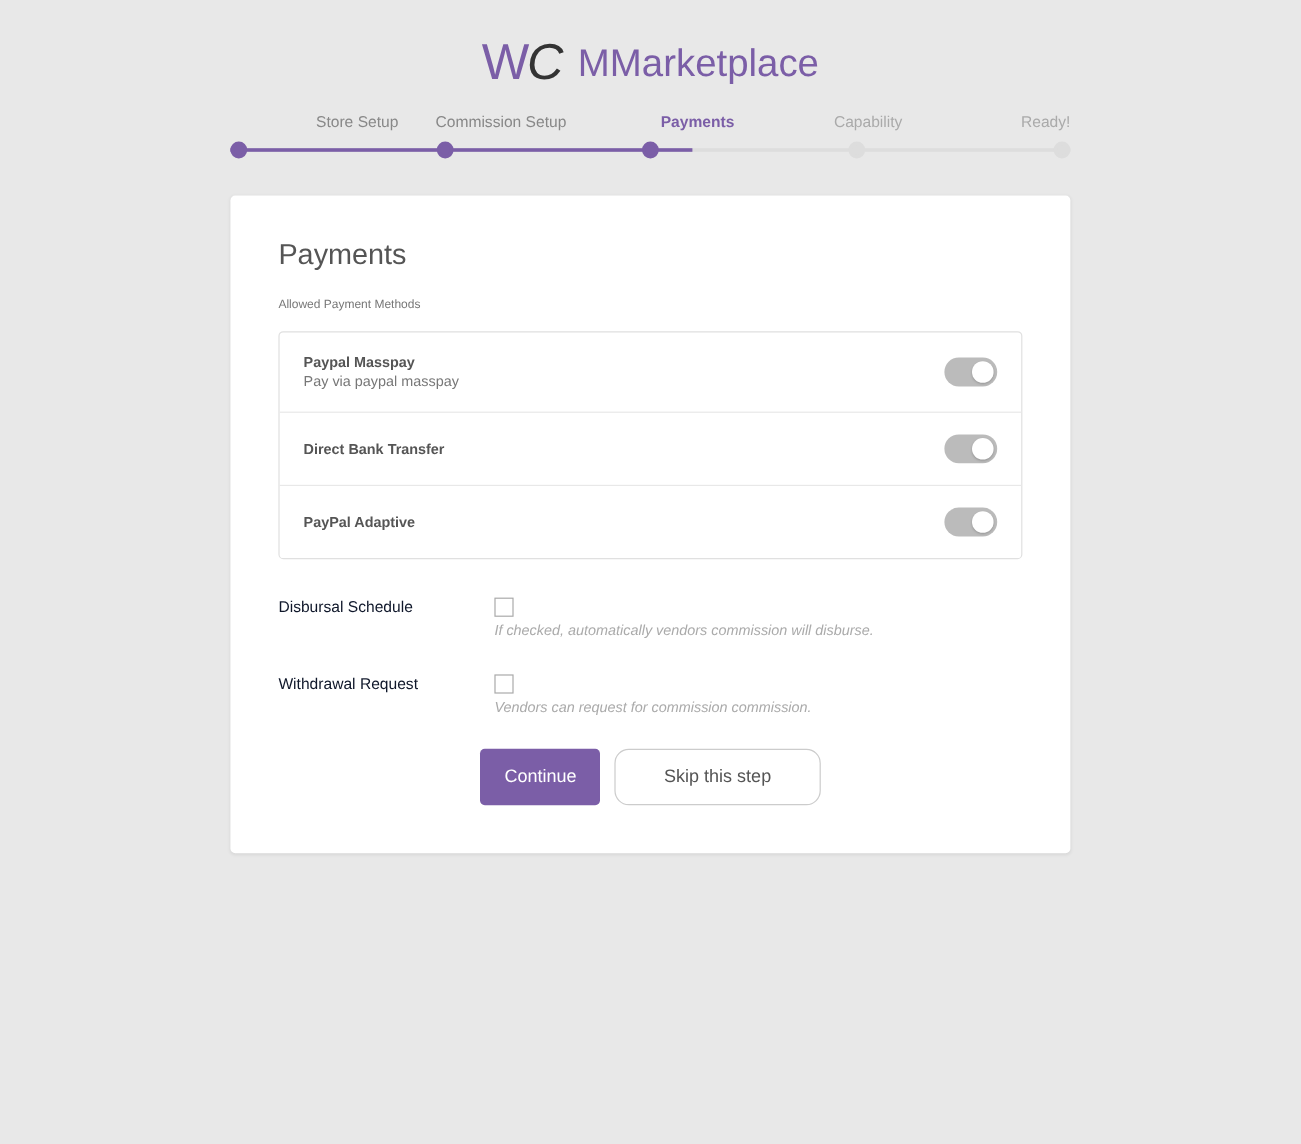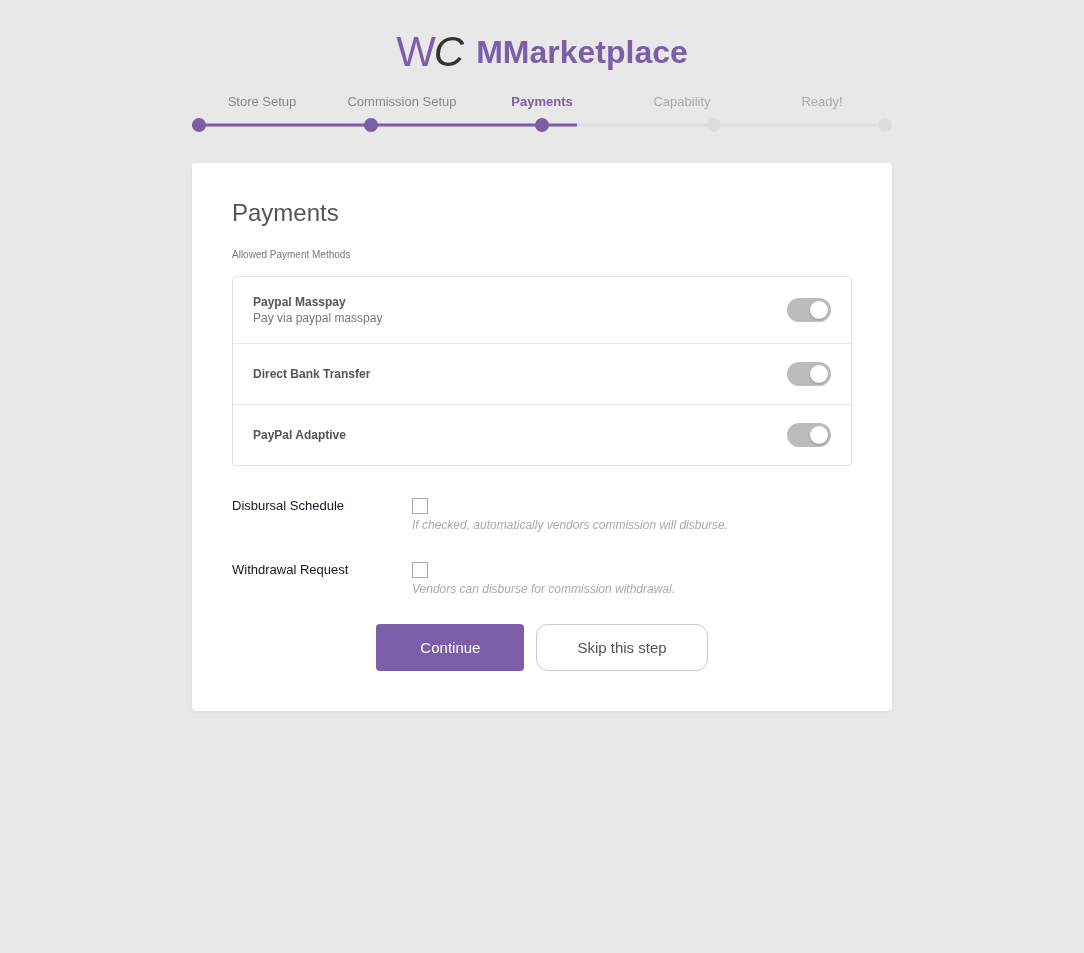--- a/index.html
+++ b/index.html
@@ -28,21 +28,21 @@
     .logo-wc {
       color: #7b5ea7;
       font-size: 42px;
       font-weight: 300;
       letter-spacing: -2px;
       margin-right: 14px;
     }
     .logo-marketplace {
       color: #444;
       font-size: 32px;
-      font-weight: bold;
+      font-weight: normal;
     }
     .logo-marketplace span {
       color: #7b5ea7;
     }
 
     
     .stepper {
       width: 700px;
       display: flex;
       flex-direction: column;
@@ -51,21 +51,21 @@
     }
     .stepper-labels {
       display: flex;
       justify-content: space-between;
       width: 100%;
       margin-bottom: 8px;
     }
     .stepper-label {
       font-size: 13px;
       color: #aaa;
-      text-align: center;
+      text-align: right;
       width: 20%;
     }
     .stepper-label.active {
       color: #7b5ea7;
       font-weight: bold;
     }
     .stepper-label.completed {
       color: #888;
     }
     .stepper-track {
@@ -239,21 +239,21 @@
     .button-row {
       display: flex;
       justify-content: center;
       gap: 12px;
       margin-top: 20px;
     }
     .btn-continue {
       background: #7b5ea7;
       color: #fff;
       border: none;
-      padding: 14px 44px;
+      padding: 14px 20px;
       font-size: 15px;
       border-radius: 4px;
       cursor: pointer;
       font-weight: normal;
     }
     .btn-skip {
       background: #fff;
       color: #555;
       border: 1px solid #ccc;
       padding: 14px 40px;
@@ -342,21 +342,21 @@
     <div class="field-right">
       <input type="checkbox" class="field-checkbox" style="">
       <span class="field-hint">If checked, automatically vendors commission will disburse.</span>
     </div>
   </div>
 
   <div class="field-row">
     <span class="field-label">Withdrawal Request</span>
     <div class="field-right">
       <input type="checkbox" class="field-checkbox" style="">
-      <span class="field-hint">Vendors can disburse for commission withdrawal.</span>
+      <span class="field-hint">Vendors can request for commission commission.</span>
     </div>
   </div>
 
   <div class="button-row">
     <button class="btn-continue">Continue</button>
     <button class="btn-skip">Skip this step</button>
   </div>
 </div>
 
 </body></html>

